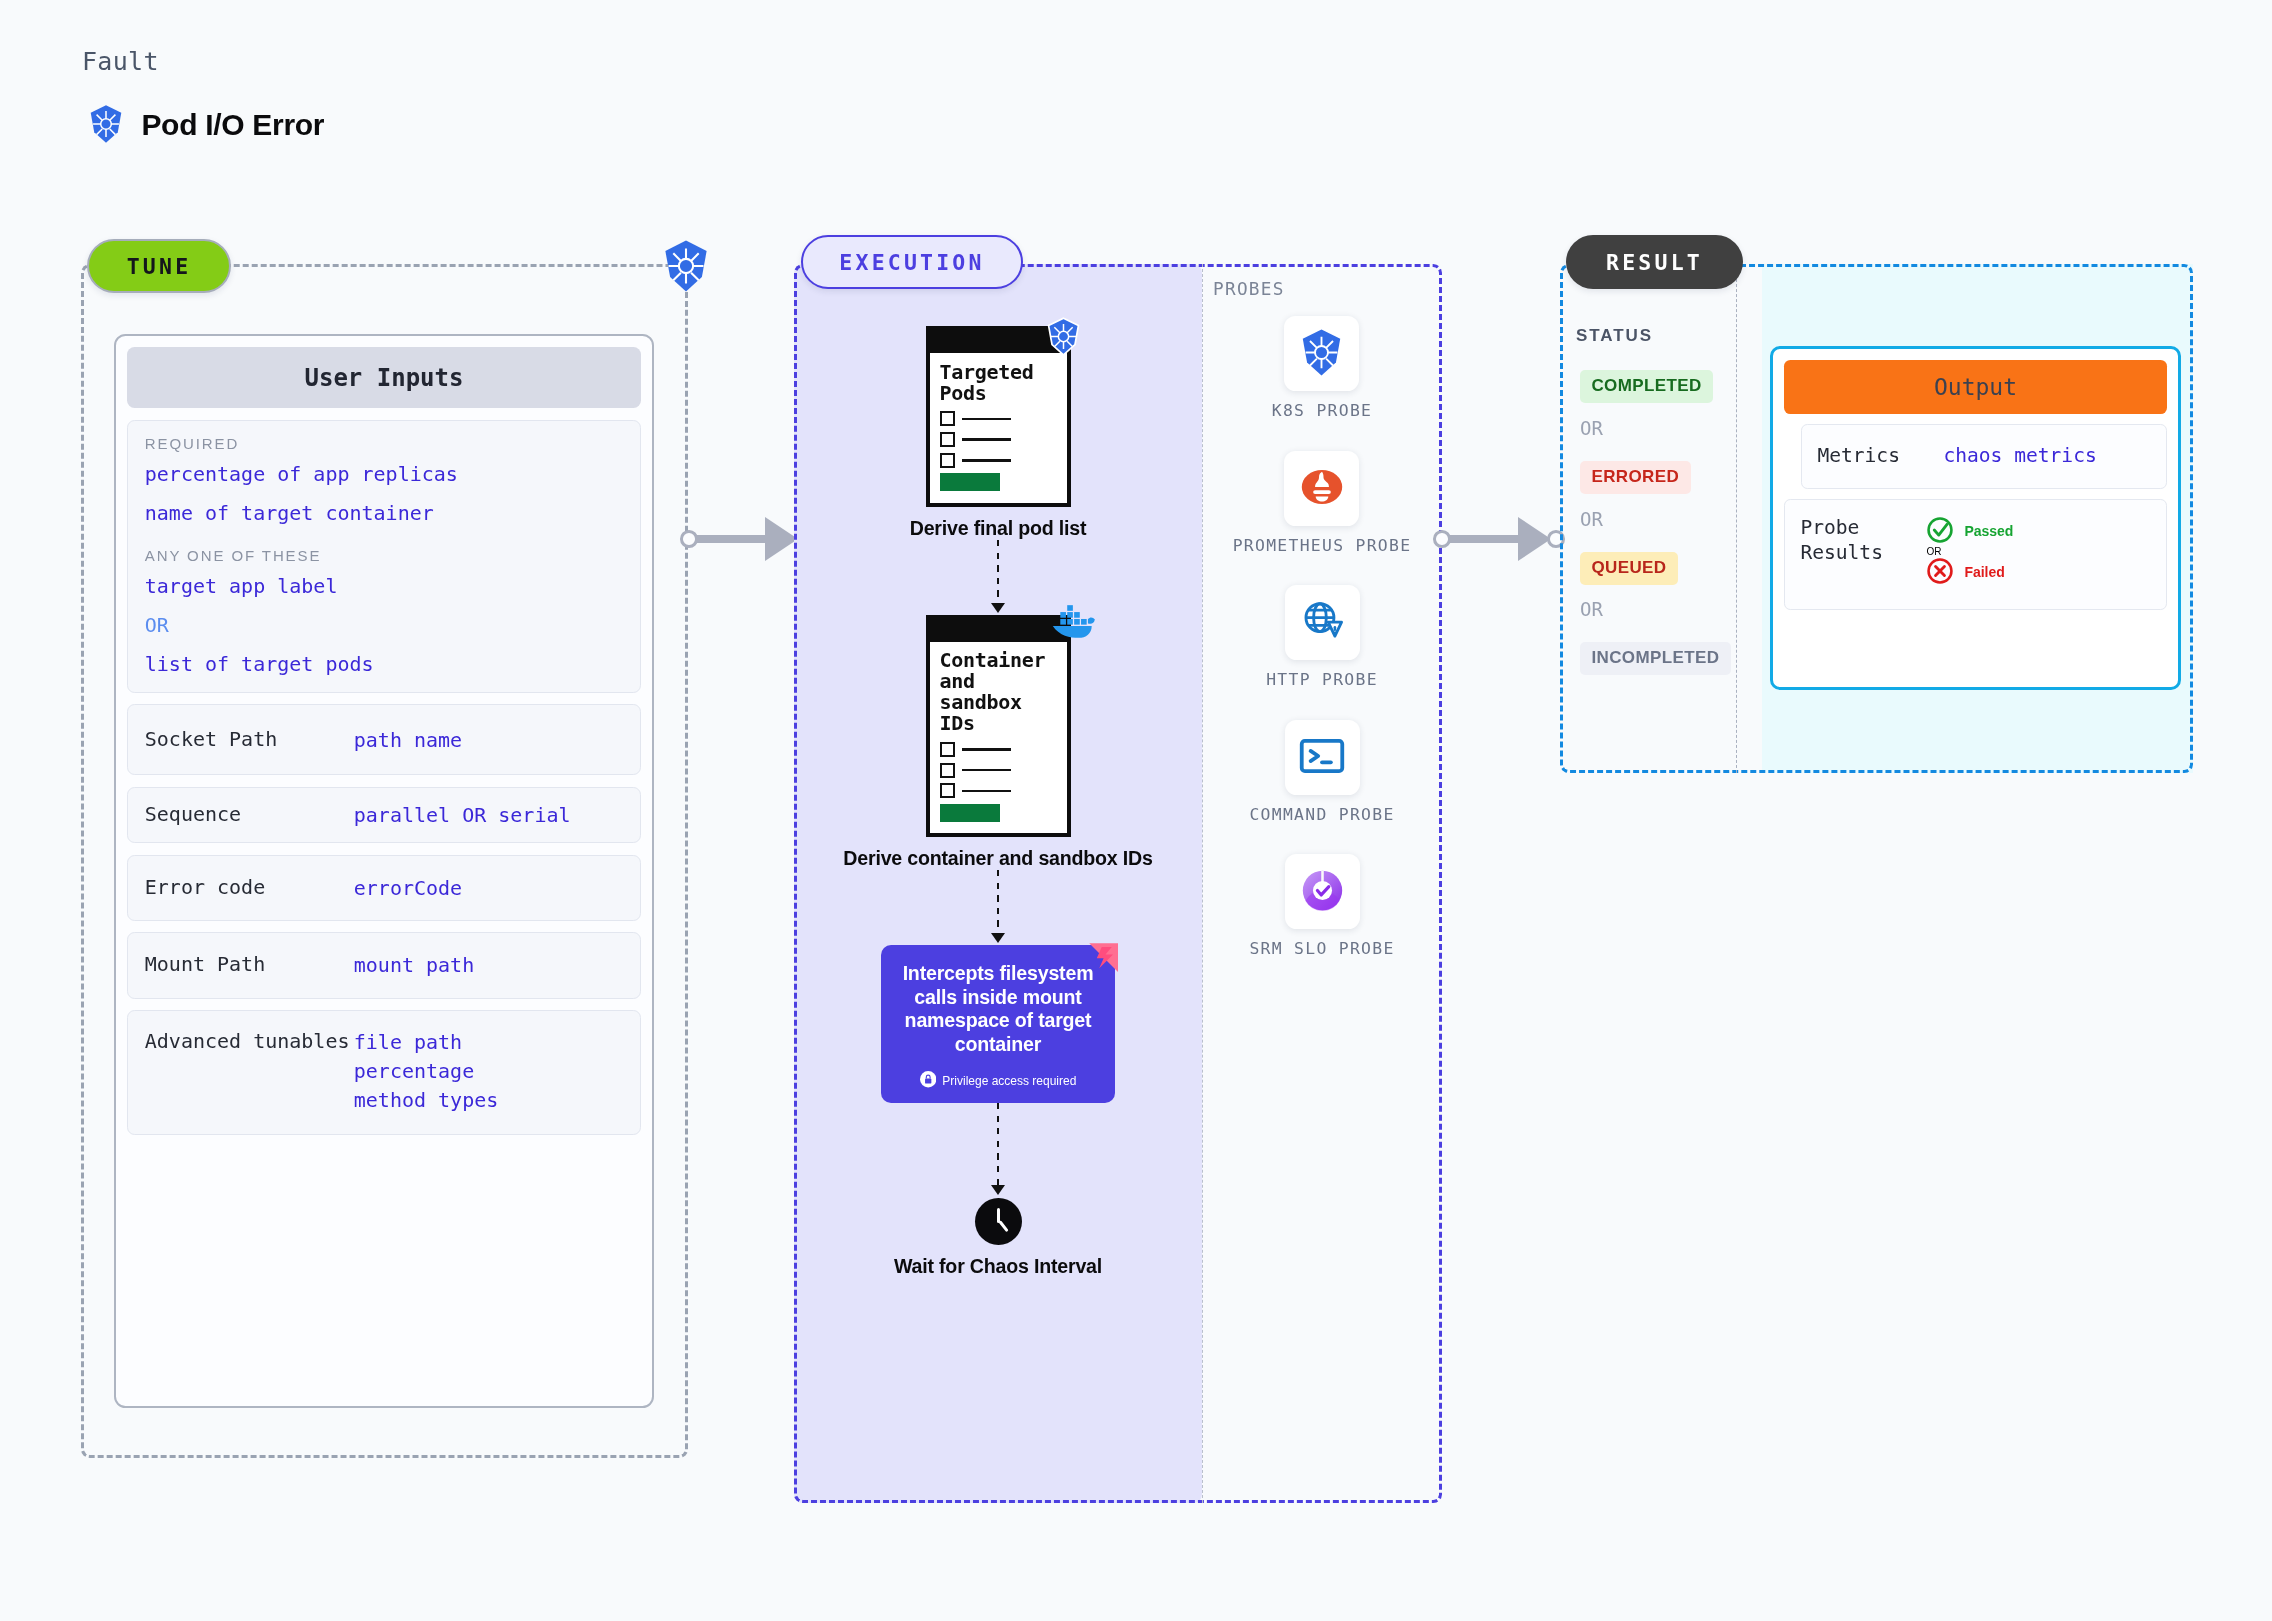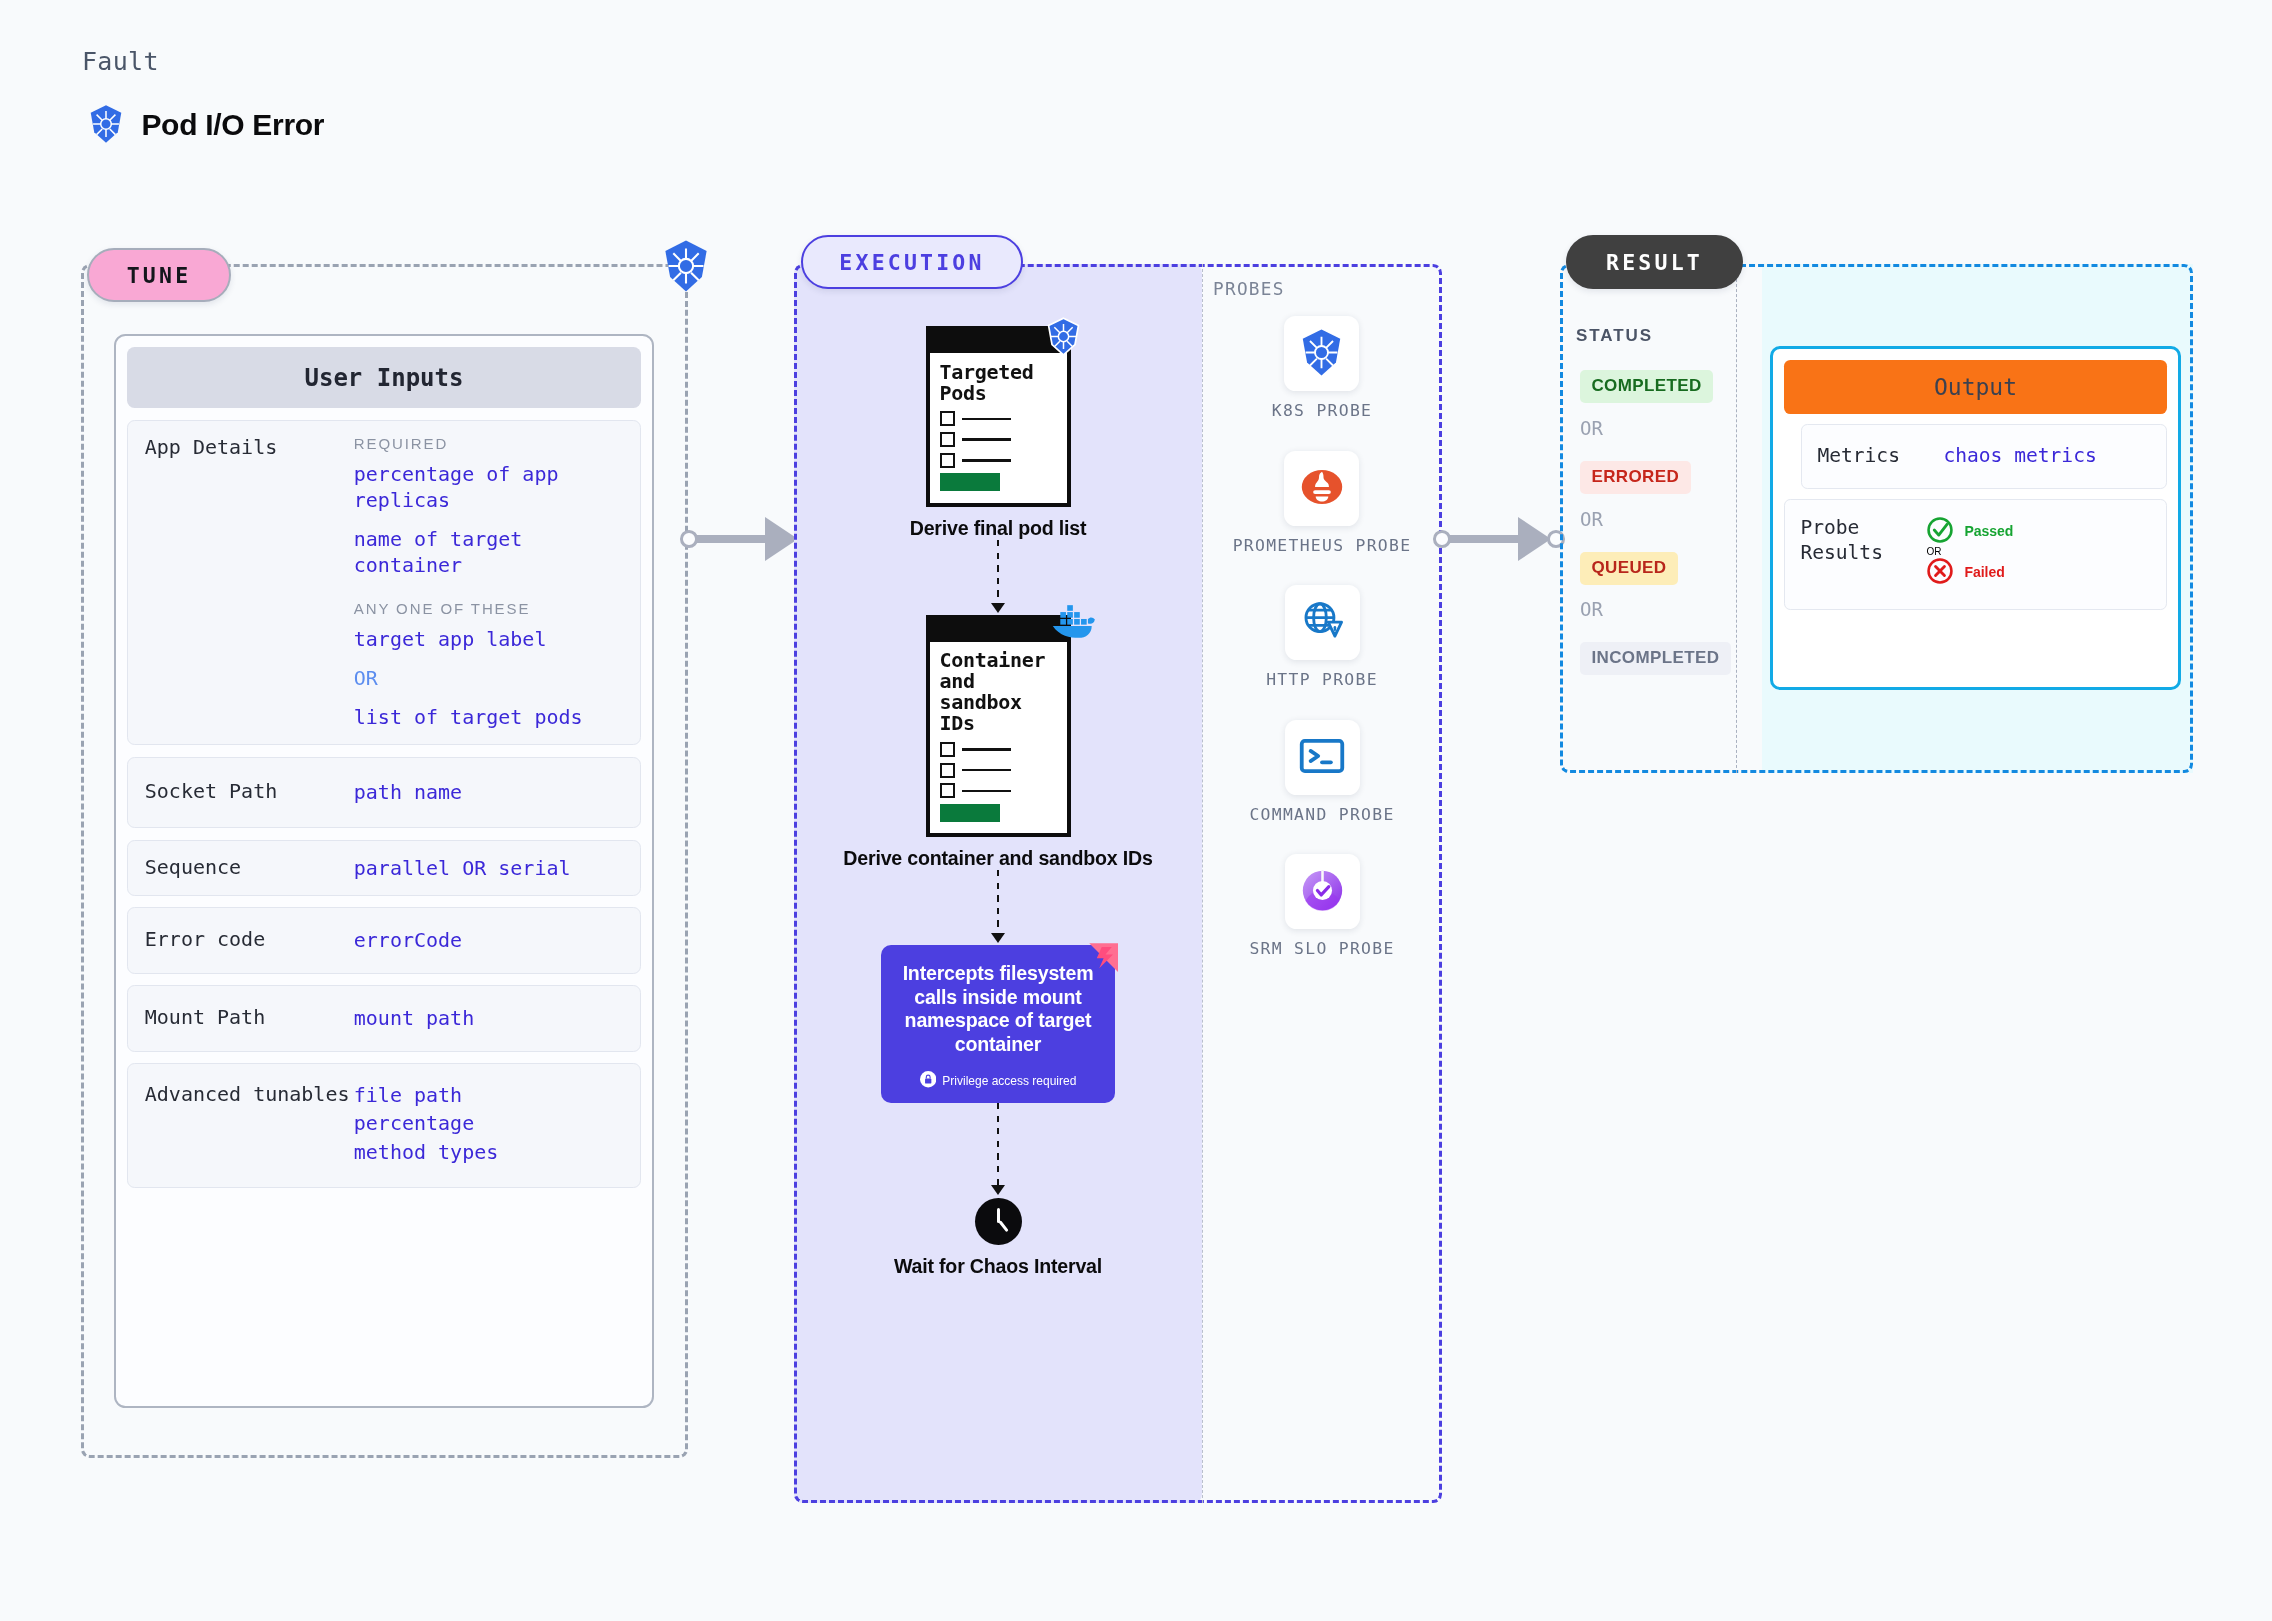--- a/index.html
+++ b/index.html
@@ -24,22 +24,22 @@
   .pill {
     position: absolute; display: flex; align-items: center; justify-content: center;
     border-radius: 631px; font-family: "DejaVu Sans Mono", monospace;
     font-weight: 700; letter-spacing: 3.2px; z-index: 6;
     box-shadow: 0 2.5px 6.3px rgba(30,40,80,.10);
   }
 
   
   #tune-box { left: 81px; top: 264px; width: 607px; height: 1194px;
               border: 3.2px dashed #9aa3b2; background: transparent; }
-  #tune-pill { left: 87px; top: 248px; width: 144px; height: 54px;
-               background: #f9a8d4; border: 2.5px solid #a6adbb; color: #14161c; font-size: 21.5px; }
+  #tune-pill { left: 87px; top: 239px; width: 144px; height: 54px;
+               background: #84cc16; border: 2.5px solid #a6adbb; color: #14161c; font-size: 21.5px; }
   #k8s-border-icon { position: absolute; left: 659px; top: 239px; width: 54px; height: 54px; z-index: 7; }
 
   
   #ui-card { position: absolute; left: 114px; top: 334px; width: 540px; height: 1074px;
              background: #fcfdff; border: 2.5px solid #aeb5c2; border-radius: 11.4px; padding: 11.4px; }
   #ui-title { height: 61px; background: #d8dbe6; border-radius: 7.6px;
               display:flex; align-items:center; justify-content:center;
               font-family:"DejaVu Sans Mono", monospace; font-weight:700; font-size:24px; color:#222632; }
   .ui-sec { margin-top: 11.4px; background: #f5f7fb; border: 1.9px solid #e2e6ef; border-radius: 7.6px;
             padding: 14px 16.4px; display: flex; }
@@ -170,21 +170,20 @@
       <circle cx="32" cy="34" r="9"></circle>
       <path d="M32 25V12M32 43v13M23 34H10M54 34H41M25.6 27.6 16 18M48 52l-9.6-9.6M38.4 27.6 48 18M16 52l9.6-9.6"></path>
     </g>
   </svg>
 </span>
 
 <div id="ui-card">
   <div id="ui-title">User Inputs</div>
 
   <div class="ui-sec">
-    <div class="ui-label">App Details</div>
     <div class="ui-vals">
       <div class="kicker">REQUIRED</div>
       <div class="val">percentage of app replicas</div>
       <div class="val">name of target container</div>
       <div class="kicker second">ANY ONE OF THESE</div>
       <div class="val">target app label</div>
       <div class="val or-blue">OR</div>
       <div class="val">list of target pods</div>
     </div>
   </div>

